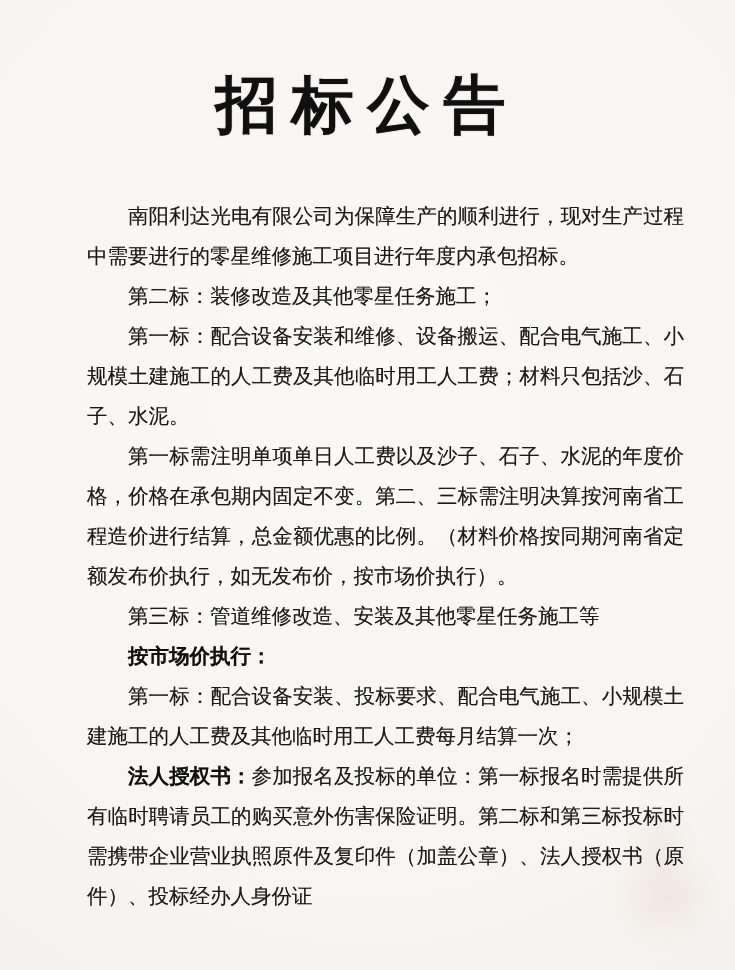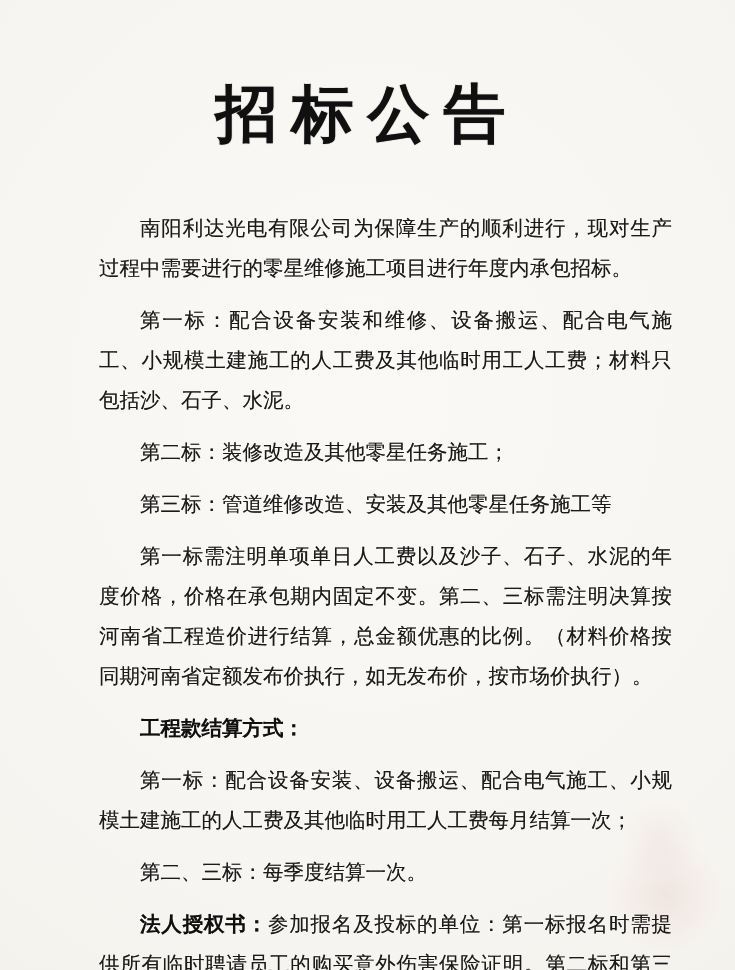--- a/index.html
+++ b/index.html
@@ -24,39 +24,39 @@
     background: radial-gradient(circle, rgba(224,176,165,0.22) 0%, rgba(224,176,165,0) 70%);
     pointer-events: none;
   }
   .smudge-2 {
     position: absolute; right: 30px; bottom: 95px;
     width: 90px; height: 70px; border-radius: 50%;
     background: radial-gradient(circle, rgba(214,186,178,0.16) 0%, rgba(214,186,178,0) 70%);
     pointer-events: none;
   }
   .doc-title {
-    margin: 13px;
+    margin: 4px;
     padding-top: 46px;
     height: 120px;
     text-align: center;
     font-size: 62px;
     line-height: 110px;
     font-weight: bold;
     letter-spacing: 14px;
     color: #101010;
     text-shadow: 0 0 1px rgba(0,0,0,0.55);
   }
   .doc-body {
     position: absolute;
     left: 87px;
     top: 196px;
     width: 597px;
   }
   .doc-body p {
-    margin: 12px;
+    margin: 0;
     font-size: 20.5px;
     line-height: 40px;
     text-indent: 2em;
     text-align: justify;
     text-align-last: left;
     color: #1a1a1a;
     text-shadow: 0 0 0.5px rgba(20,20,20,0.5);
     word-break: break-all;
   }
   .doc-body p .lead {
@@ -68,22 +68,21 @@
 <body>
 
 <div class="page">
   <div class="smudge-1"></div>
   <div class="smudge-2"></div>
 
   <h1 class="doc-title">招标公告</h1>
 
   <div class="doc-body">
     <p><span class="lead"></span><span>南阳利达光电有限公司为保障生产的顺利进行，现对生产过程中需要进行的零星维修施工项目进行年度内承包招标。</span></p>
+    <p><span class="lead"></span><span>第二标：装修改造及其他零星任务施工；</span></p>
     <p><span class="lead"></span><span>第一标：配合设备安装和维修、设备搬运、配合电气施工、小规模土建施工的人工费及其他临时用工人工费；材料只包括沙、石子、水泥。</span></p>
-    <p><span class="lead"></span><span>第二标：装修改造及其他零星任务施工；</span></p>
+    <p><span class="lead"></span><span>第一标需注明单项单日人工费以及沙子、石子、水泥的年度价格，价格在承包期内固定不变。第二、三标需注明决算按河南省工程造价进行结算，总金额优惠的比例。（材料价格按同期河南省定额发布价执行，如无发布价，按市场价执行）。</span></p>
     <p><span class="lead"></span><span>第三标：管道维修改造、安装及其他零星任务施工等</span></p>
-    <p><span class="lead"></span><span>第一标需注明单项单日人工费以及沙子、石子、水泥的年度价格，价格在承包期内固定不变。第二、三标需注明决算按河南省工程造价进行结算，总金额优惠的比例。（材料价格按同期河南省定额发布价执行，如无发布价，按市场价执行）。</span></p>
-    <p><span class="lead">工程款结算方式：</span><span></span></p>
-    <p><span class="lead"></span><span>第一标：配合设备安装、设备搬运、配合电气施工、小规模土建施工的人工费及其他临时用工人工费每月结算一次；</span></p>
-    <p><span class="lead"></span><span>第二、三标：每季度结算一次。</span></p>
+    <p><span class="lead">按市场价执行：</span><span></span></p>
+    <p><span class="lead"></span><span>第一标：配合设备安装、投标要求、配合电气施工、小规模土建施工的人工费及其他临时用工人工费每月结算一次；</span></p>
     <p><span class="lead">法人授权书：</span><span>参加报名及投标的单位：第一标报名时需提供所有临时聘请员工的购买意外伤害保险证明。第二标和第三标投标时需携带企业营业执照原件及复印件（加盖公章）、法人授权书（原件）、投标经办人身份证</span></p>
   </div>
 </div>
 
 </body></html>

